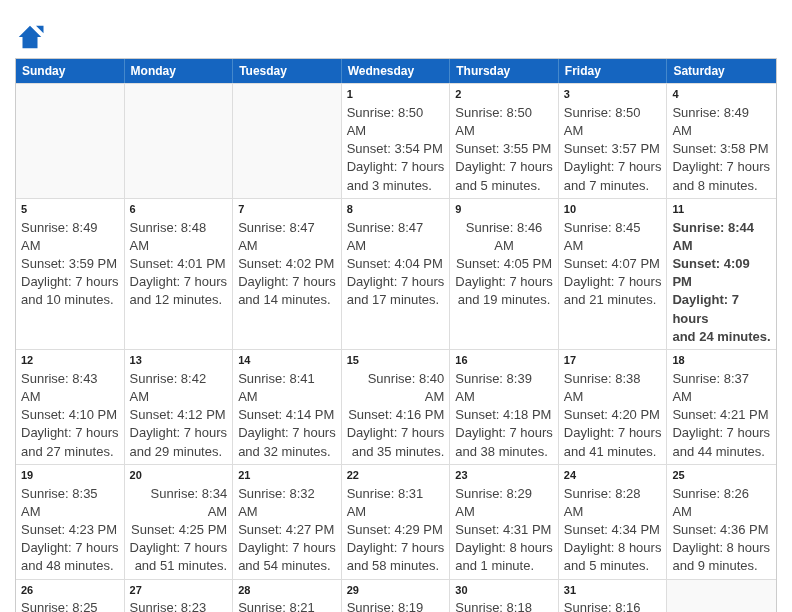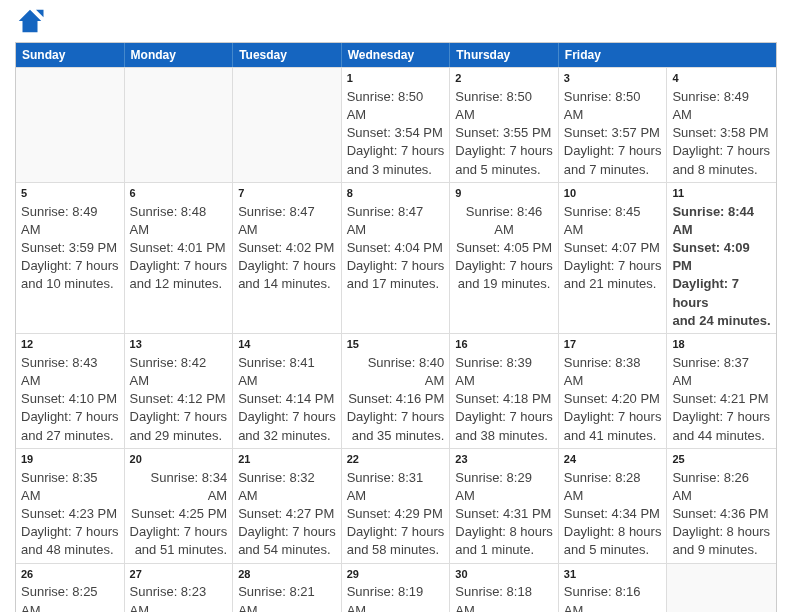--- a/index.html
+++ b/index.html
@@ -8,21 +8,21 @@
       height: 612px;
       font-family: Arial, sans-serif;
       background: #fff;
       overflow: hidden;
     }
     .page {
       width: 792px;
       height: 612px;
       display: flex;
       flex-direction: column;
-      padding: 6px 15px 10px 15px;
+      padding: 22px 15px 10px 15px;
     }
     .header {
       display: flex;
       justify-content: space-between;
       align-items: flex-start;
       margin-bottom: 6px;
     }
     .logo {
       display: flex;
       align-items: center;
@@ -131,20 +131,21 @@
   </div>
 
   <div class="calendar">
     <div class="cal-header">
     <div class="cal-header-cell">Sunday</div>
         <div class="cal-header-cell">Monday</div>
         <div class="cal-header-cell">Tuesday</div>
         <div class="cal-header-cell">Wednesday</div>
         <div class="cal-header-cell">Thursday</div>
         <div class="cal-header-cell">Friday</div>
+        <div class="cal-header-cell">Saturday</div>
       </div>
     <div class="cal-body">
     <div class="cal-row">
           <div class="cal-cell empty"></div>
           <div class="cal-cell empty"></div>
           <div class="cal-cell empty"></div>
           <div class="cal-cell">
             <div class="day-num">1</div>
             <div class="info" style="white-space: pre-line;">Sunrise: 8:50 AM
 Sunset: 3:54 PM

